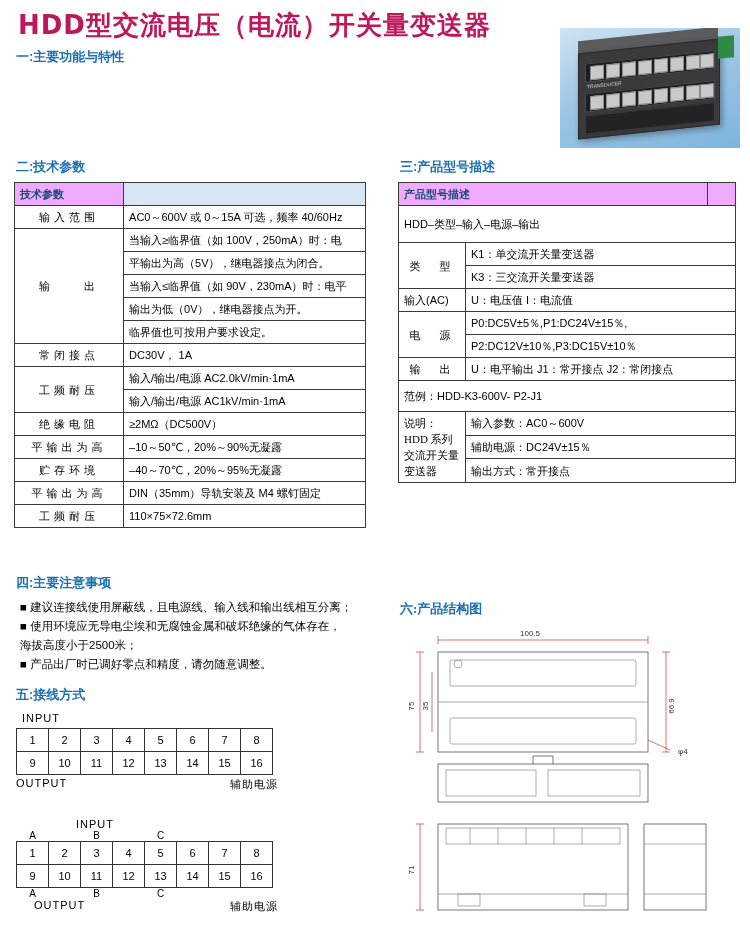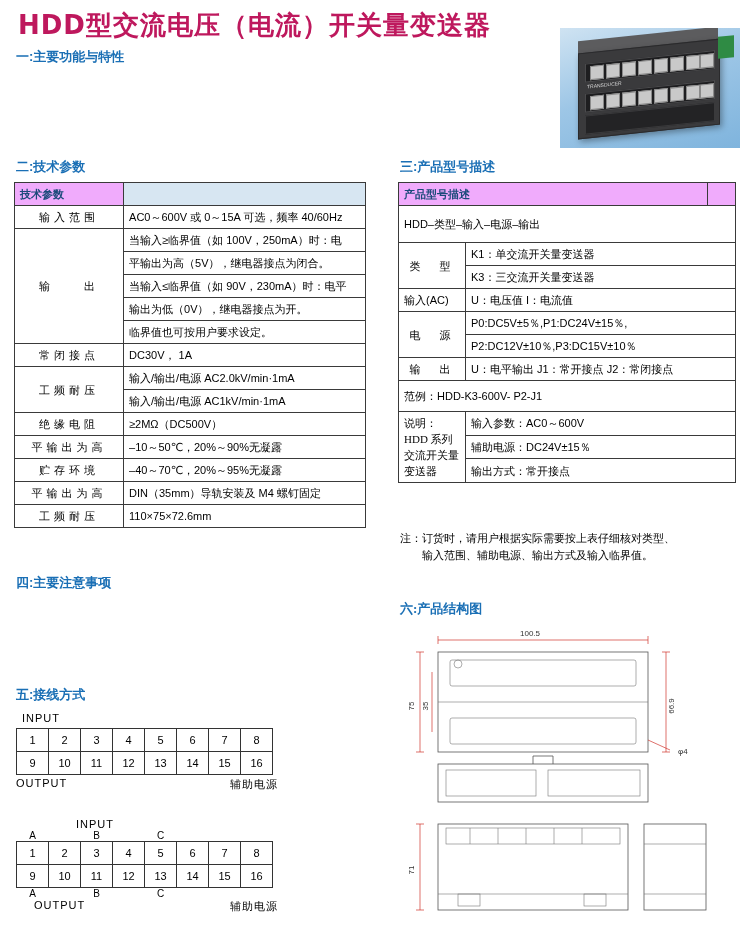--- a/index.html
+++ b/index.html
@@ -262,26 +262,28 @@
     </tr>
     <tr>
       <td colspan="2">辅助电源：DC24V±15％</td>
     </tr>
     <tr>
       <td colspan="2">输出方式：常开接点</td>
     </tr>
   </tbody>
     </table>
 
-  <div class="note-foot">
-    <div>注：订货时，请用户根据实际需要按上表仔细核对类型、</div>
-    <div>　　输入范围、辅助电源、输出方式及输入临界值。</div>
+
+  <div class="sec-head" style="left:16px;top:574px;">四:主要注意事项</div>
+  <div class="notes">
+    <div>■ 建议连接线使用屏蔽线，且电源线、输入线和输出线相互分离；</div>
+    <div>■ 使用环境应无导电尘埃和无腐蚀金属和破坏绝缘的气体存在，</div>
+    <div>海拔高度小于2500米；</div>
+    <div>■ 产品出厂时已调好零点和精度，请勿随意调整。</div>
   </div>
-
-  <div class="sec-head" style="left:16px;top:574px;">四:主要注意事项</div>
 
   <div class="sec-head" style="left:16px;top:686px;">五:接线方式</div>
 
   <div class="wire-wrap" style="left:16px;top:712px;">
     <div class="cap-label" style="margin-left:6px;">INPUT</div>
     <div style="height:4px;"></div>
     <div class="term-row">
       <div class="term">1</div>
       <div class="term">2</div>
       <div class="term">3</div>

